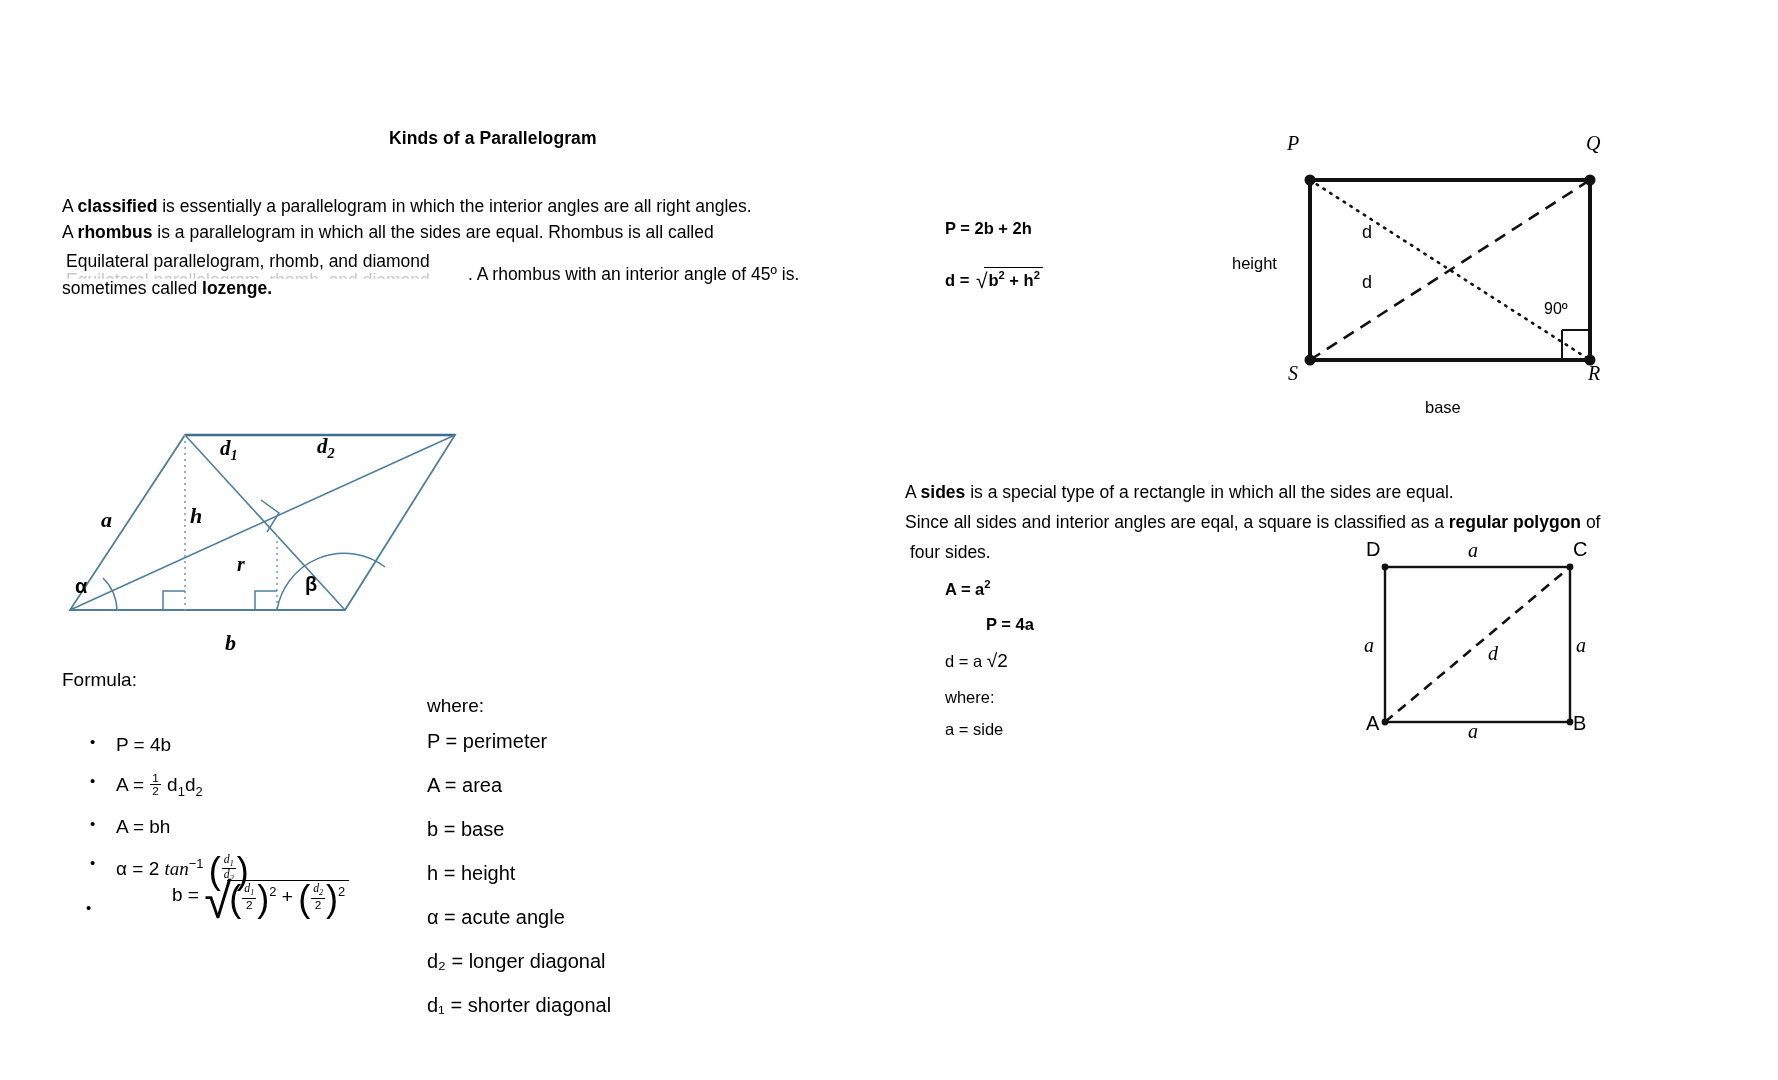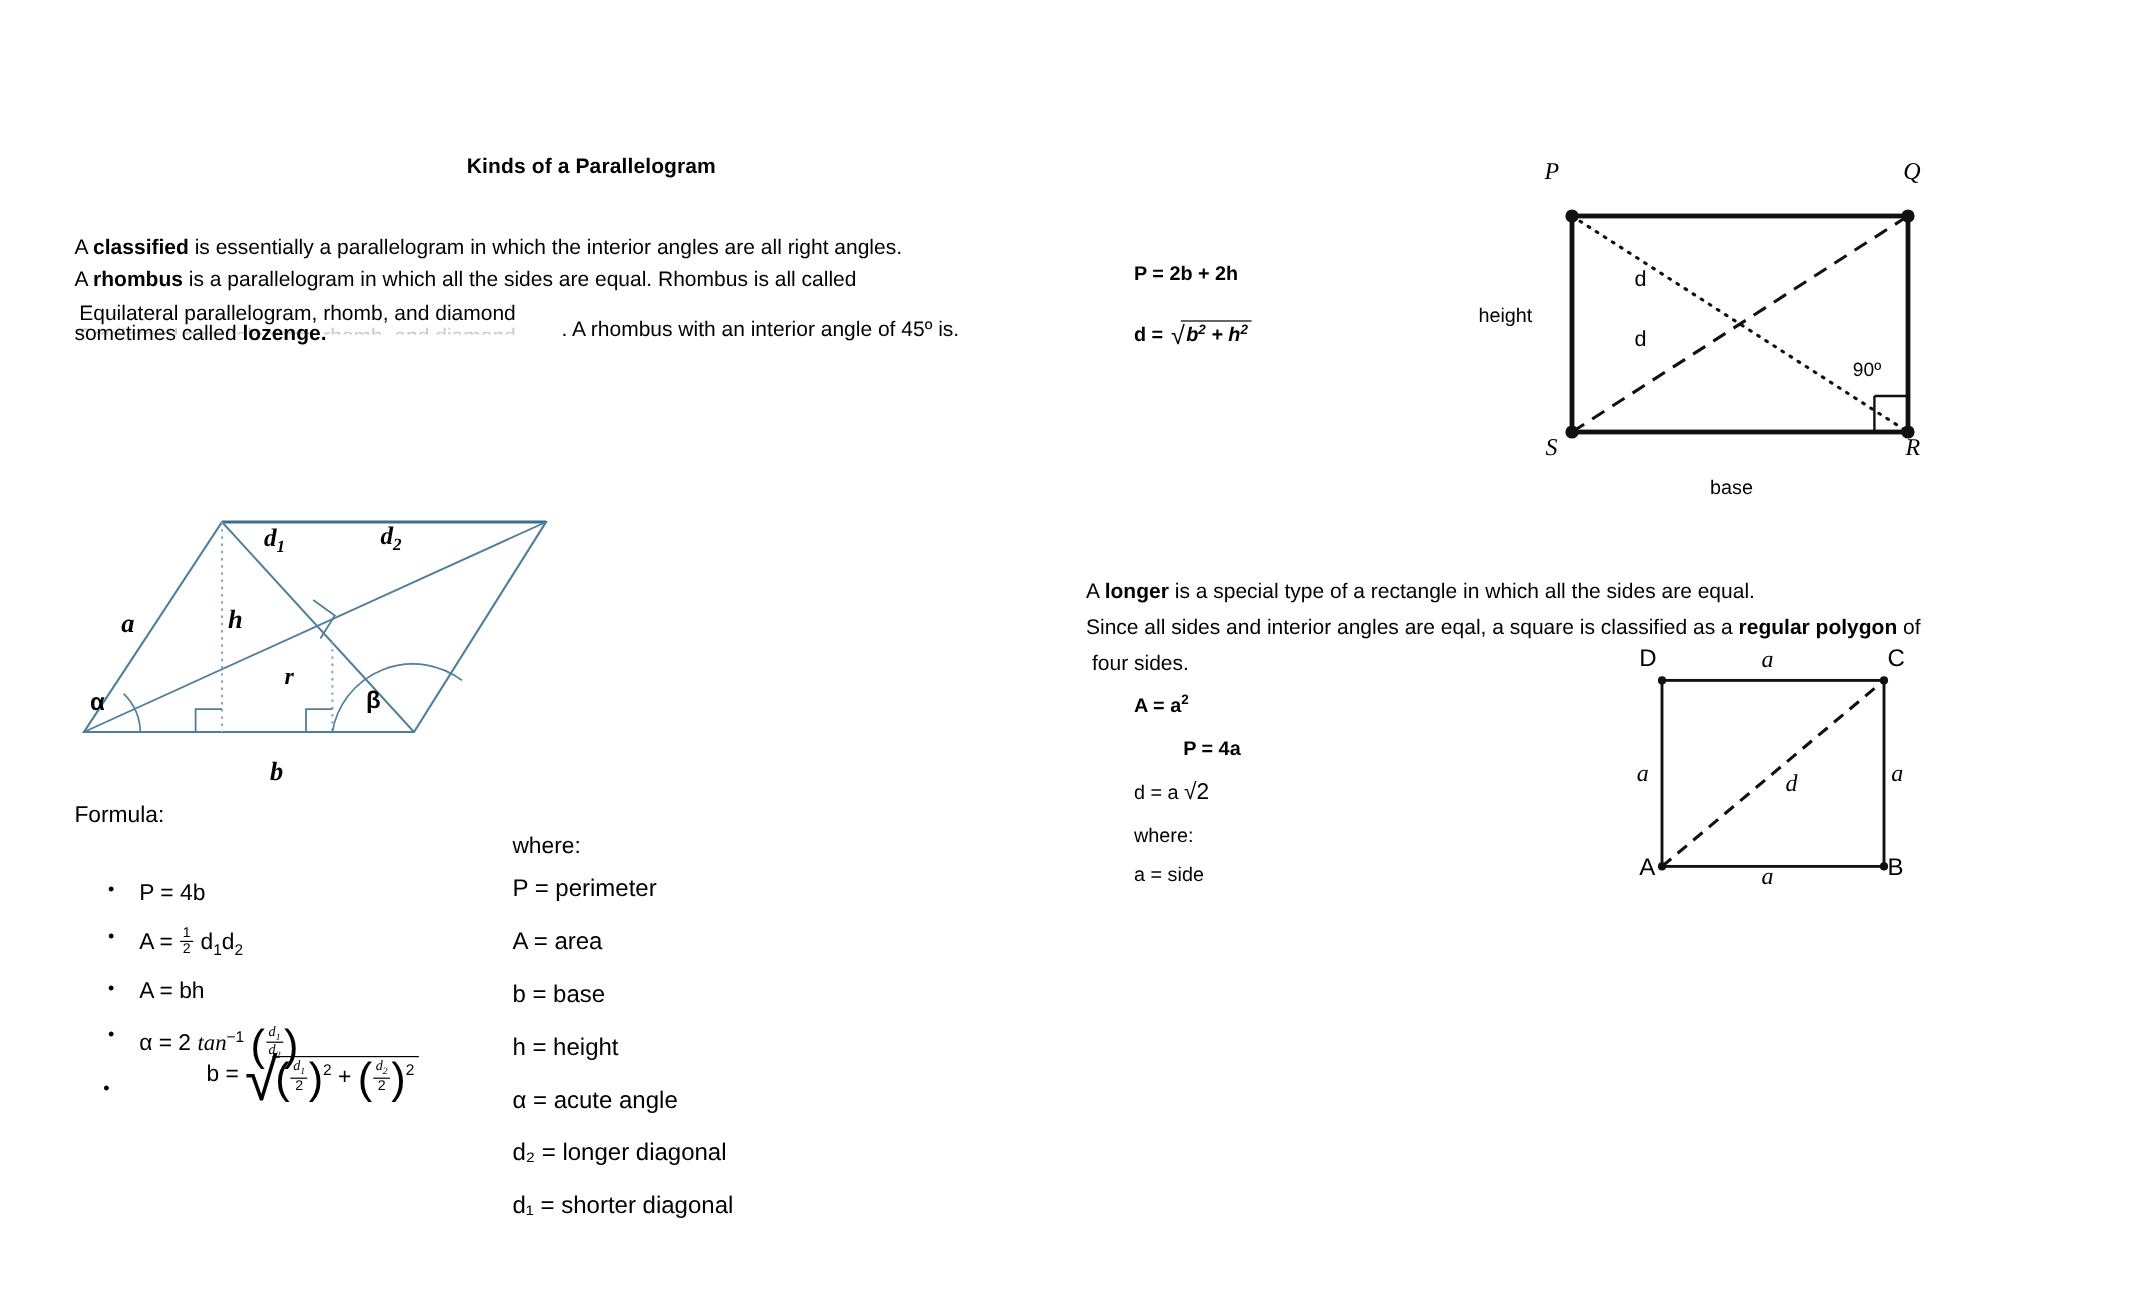--- a/index.html
+++ b/index.html
@@ -30,39 +30,38 @@
   
   .para-line {
     font-size: 17.5px;
     line-height: 1.0;
     white-space: nowrap;
   }
   #intro-line-1 { left: 62px; top: 198px; }
   #intro-line-2 { left: 62px; top: 224px; }
   #intro-line-3 { left: 66px; top: 253px; }
   #intro-line-3b { left: 468px; top: 266px; }
-  #intro-line-4 { left: 62px; top: 269px; }
+  #intro-line-4 { left: 62px; top: 280px; }
   #intro-line-ghost {
     left: 66px; top: 272px;
     color: #bfbfbf;
     clip-path: inset(0 0 62% 0);
     opacity: .85;
   }
   b { font-weight: bold; }
 
   
   #rect-formula-p { left: 945px; top: 219px; font-size: 16.5px; font-weight: bold; }
   #rect-formula-d { left: 945px; top: 267px; font-size: 16.5px; font-weight: bold; }
   .sqrt-wrap { display: inline-block; position: relative; padding-left: 2px; }
   .sqrt-sym { font-size: 21px; font-weight: normal; vertical-align: -2px; }
   .sqrt-bar {
     display: inline-block;
     border-top: 1.6px solid #000;
     padding: 1px 3px 0 4px;
-    font-style: italic;
     font-weight: bold;
     margin-left: -3px;
   }
   sup.s { font-size: 0.68em; vertical-align: super; }
   sub.s { font-size: 0.68em; vertical-align: sub; }
 
   #rect-height-label { left: 1232px; top: 254px; font-size: 16.5px; }
   #rect-base-label { left: 1425px; top: 398px; font-size: 16.5px; }
 
   
@@ -276,21 +275,21 @@
 <ul class="abs wlist" id="where-list">
   <li>P  =  perimeter</li>
   <li>A  =   area</li>
   <li>b = base</li>
   <li>h = height</li>
   <li>α = acute angle</li>
   <li>d₂  =  longer diagonal</li>
   <li>d₁ = shorter diagonal</li>
 </ul>
 
-<div class="abs sq-line" id="sq-line-1"><span>A </span><b>longer</b><span>  is a special type of a rectangle in which all the sides are equal.</span></div>
+<div class="abs sq-line" id="sq-line-1"><span>A </span><b>sides</b><span>  is a special type of a rectangle in which all the sides are equal.</span></div>
 
 <div class="abs sq-line" id="sq-line-2"><span>Since all sides and interior angles are eqal, a square is classified as a </span><b>regular polygon</b><span> of</span></div>
 
 <div class="abs sq-line" id="sq-line-3"> four sides.</div>
 
 <div class="abs" id="sq-f-a"><span>A = a</span><sup class="s">2</sup></div>
 
 <div class="abs" id="sq-f-p">P = 4a</div>
 
 <div class="abs" id="sq-f-d"><span>d = a</span> <span style="font-size:1.15em;">√2</span></div>

